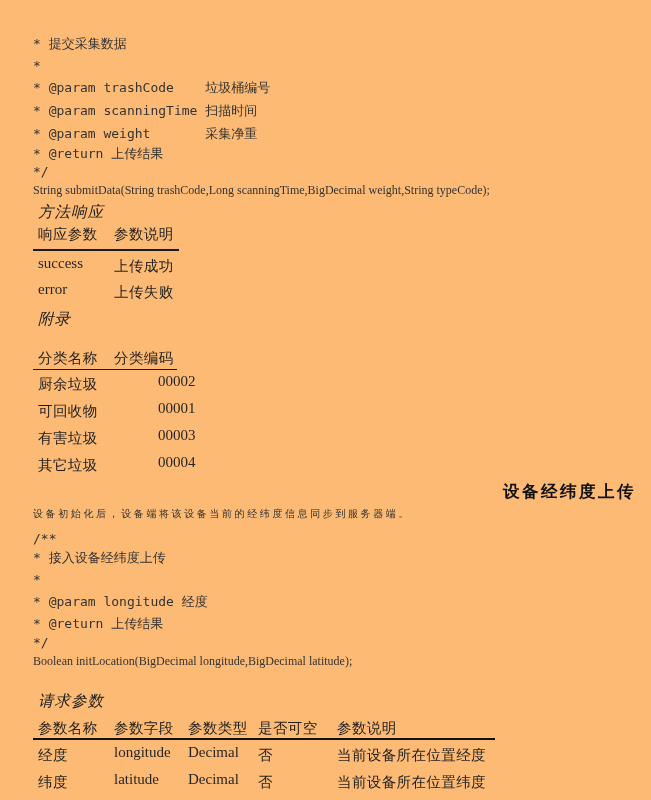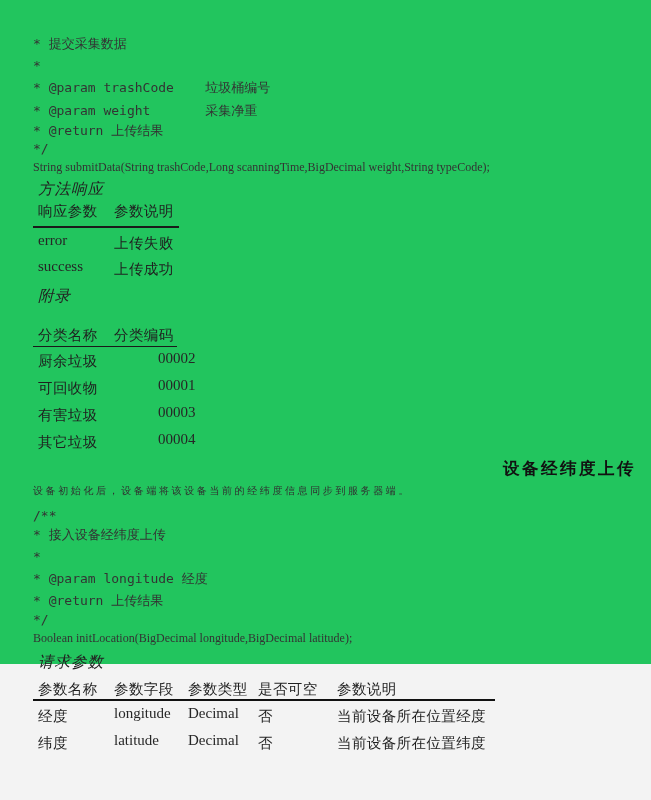--- a/index.html
+++ b/index.html
@@ -1,32 +1,32 @@
 <!DOCTYPE html>
 <html><head>
 <meta charset="utf-8">
 <style>
   html,body{margin:0;padding:0;}
   body{width:651px;height:800px;overflow:hidden;background:#f3f3f3;}
   .page{
-    position:relative;width:651px;height:664px;box-sizing:border-box;
-    padding:33px 15px 0 33px;background:#22c55e;
+    position:relative;width:651px;height:800px;box-sizing:border-box;
+    padding:33px 15px 0 33px;background:#fdba74;
     font-family:"Liberation Sans",sans-serif;color:#2e2e2e;
   }
   
   .cmt{font-family:"DejaVu Sans Mono","Liberation Mono",monospace;font-size:13px;white-space:pre;color:#333;}
   .code{font-family:Liberation Serif, serif;font-size:12px;white-space:pre-wrap;width:612px;line-height:20px;color:#333;}
   .lh16{line-height:16px}.lh17{line-height:17px}.lh18{line-height:18px}
   .lh21{line-height:21px}.lh22{line-height:22px}.lh23{line-height:23px}.mt6{margin-top:6px}
   
   .h-italic{font-family:"Liberation Serif",serif;font-style:italic;font-size:15.5px;
     letter-spacing:1px;line-height:19px;padding-left:5px;color:#222;}
   .h-resp{margin:2px 0 5px}
   .h-appx{margin:6px 0 22px}
-  .h-req{margin:4px 0 10px}
+  .h-req{margin:20px 0 10px}
   
   .tbl{color:#1f1f1f;}
   .tbl-resp{width:146px}
   .tbl-appx{width:144px}
   .tbl-req{width:462px}
   .tbl-resp .thead,.tbl-resp .trow,
   .tbl-appx .thead,.tbl-appx .trow{display:grid;grid-template-columns:81px 1fr;}
   .tbl-req .thead,.tbl-req .trow{display:grid;grid-template-columns:81px 74px 70px 79px 1fr;}
   .thead{line-height:16px;}
   .tbl-resp .thead{border-bottom:2px solid #1a1a1a;padding-bottom:7px;}
@@ -44,39 +44,40 @@
 </style>
 </head>
 <body>
 
 <div class="page">
 
   <section>
     <div class="cmt lh22">* 提交采集数据</div>
     <div class="cmt lh21">*</div>
     <div class="cmt lh23">* @param trashCode    垃圾桶编号</div>
+    <div class="cmt lh23">* @param scanningTime 扫描时间</div>
     <div class="cmt lh23">* @param weight       采集净重</div>
     <div class="cmt lh18">* @return 上传结果</div>
     <div class="cmt lh17">*/</div>
     <div class="code">String submitData(String trashCode,Long scanningTime,BigDecimal weight,String typeCode);</div>
 
     <div class="h-italic h-resp">方法响应</div>
 
     <div class="tbl tbl-resp">
       <div class="thead">
         <span class="th">响应参数</span>
         <span class="th">参数说明</span>
       </div>
       <div class="trow">
+        <span class="td en">success</span>
+        <span class="td">上传成功</span>
+      </div>
+      <div class="trow">
         <span class="td en">error</span>
         <span class="td">上传失败</span>
-      </div>
-      <div class="trow">
-        <span class="td en">success</span>
-        <span class="td">上传成功</span>
       </div>
     </div>
 
     <div class="h-italic h-appx">附录</div>
 
     <div class="tbl tbl-appx">
       <div class="thead">
         <span class="th">分类名称</span>
         <span class="th">分类编码</span>
       </div>

